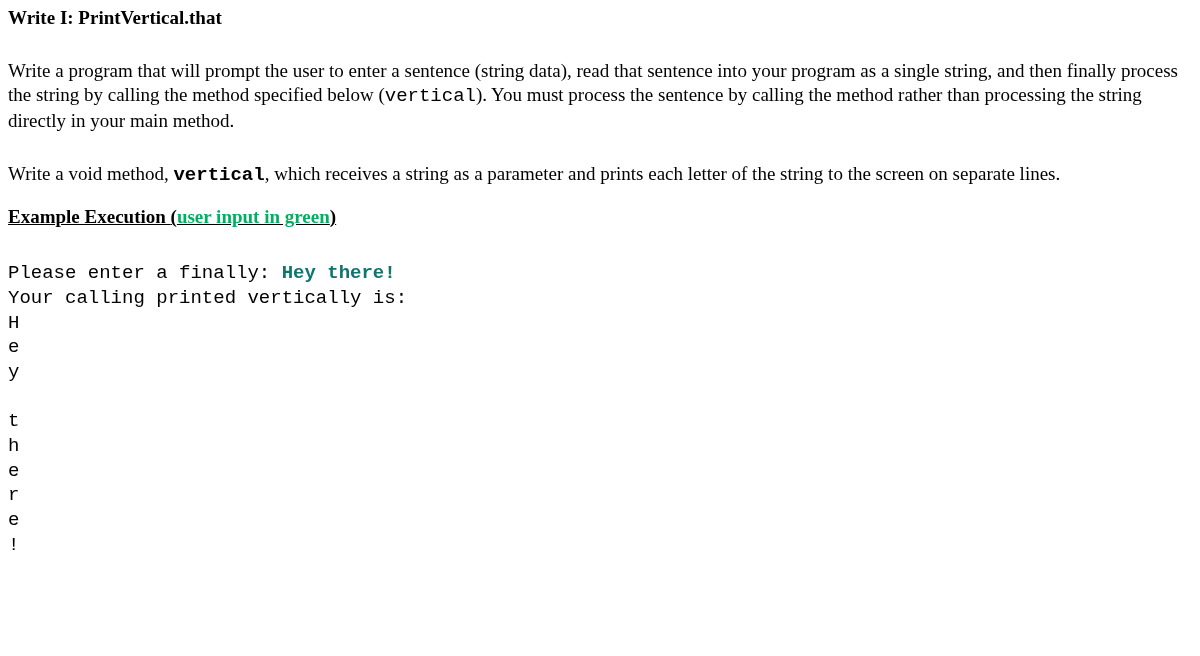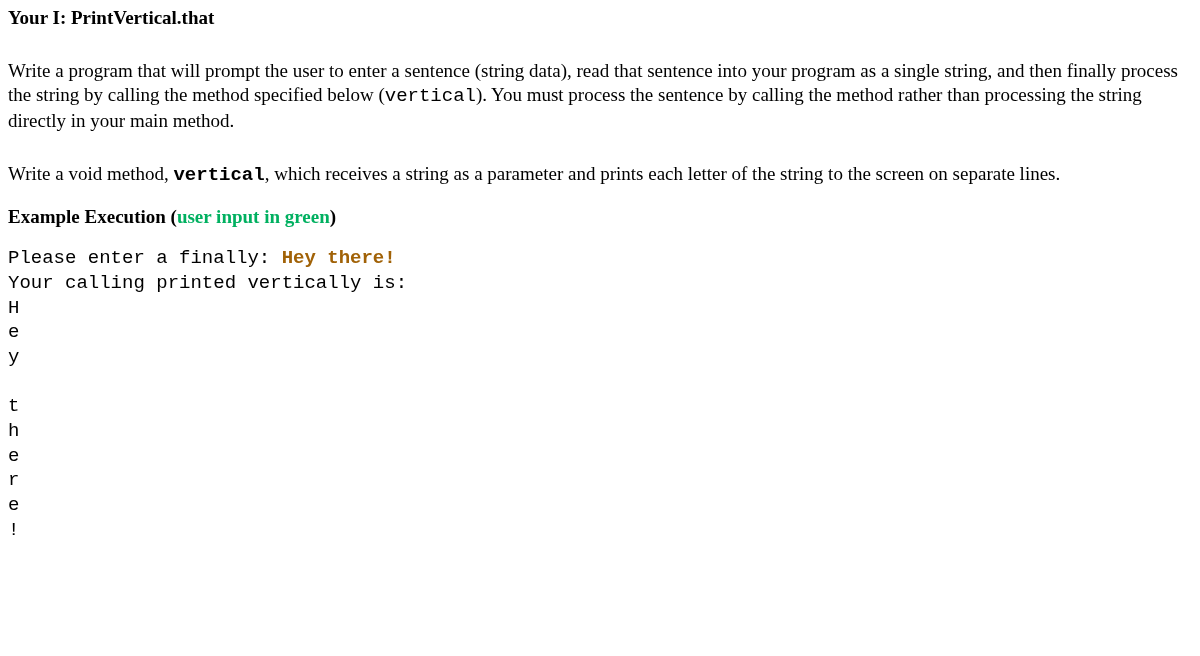--- a/index.html
+++ b/index.html
@@ -26,39 +26,40 @@
     }
     .bold {
       font-weight: bold;
     }
     .green-bold {
       color: #00b060;
       font-weight: bold;
     }
     .example-heading {
       font-weight: bold;
-      margin-bottom: 16px;
+      margin-bottom: 31px;
+      text-decoration: underline;
     }
     .example-block {
       font-family: "Courier New", Courier, monospace;
       font-size: 19px;
       line-height: 1.3;
       white-space: pre;
     }
     .user-input {
-      color: #a16207;
+      color: #0f766e;
       font-weight: bold;
       text-align: right;
     }
   </style>
 </head>
 <body>
 
 <div class="heading-part">
-  <span>Your I:  </span><span>PrintVertical.that</span>
+  <span>Write I:  </span><span>PrintVertical.that</span>
 </div>
 
 <div class="paragraph">
   <span>Write a program that will prompt the user to enter a sentence (string data), read that sentence into your program as a single string, and then finally process the string by calling the method specified below (</span><span class="mono">vertical</span><span>). You must process the sentence by calling the method rather than processing the string directly in your main method.</span>
 </div>
 
 <div class="paragraph">
   <span>Write a void method, </span><span class="mono bold">vertical</span><span>, which receives a string as a parameter and prints each letter of the string to the screen on separate lines.</span>
 </div>
 

